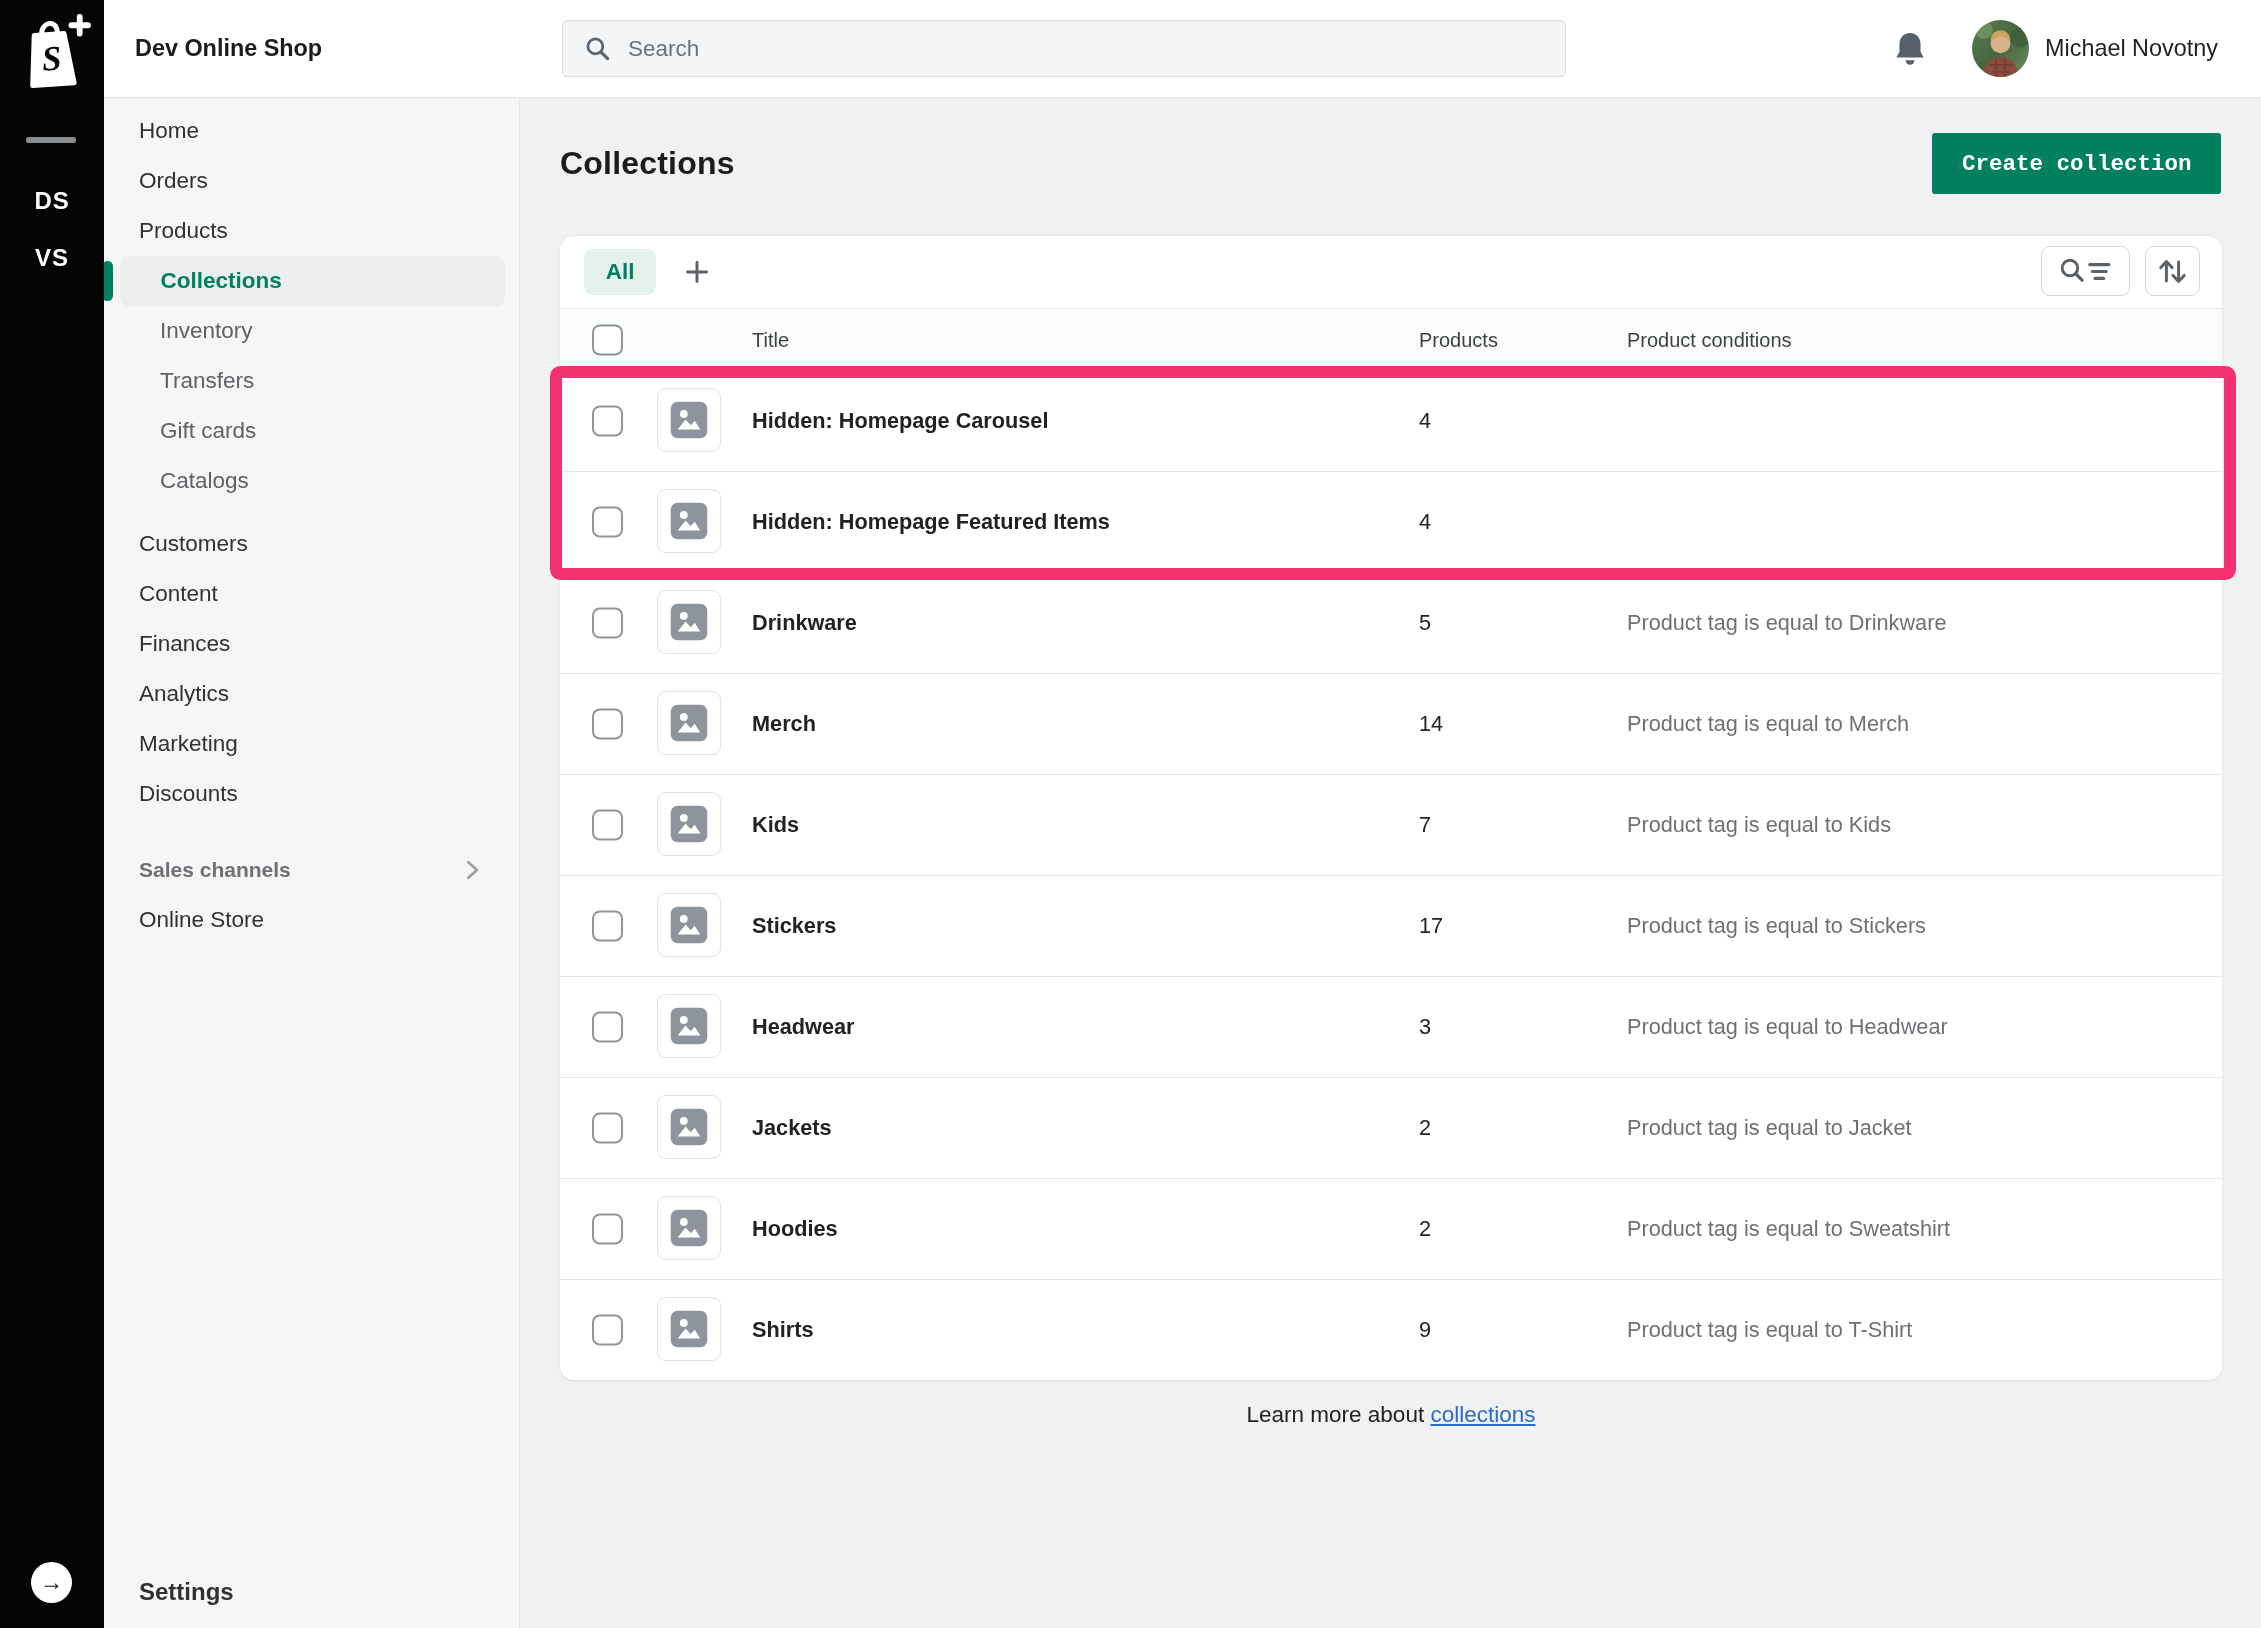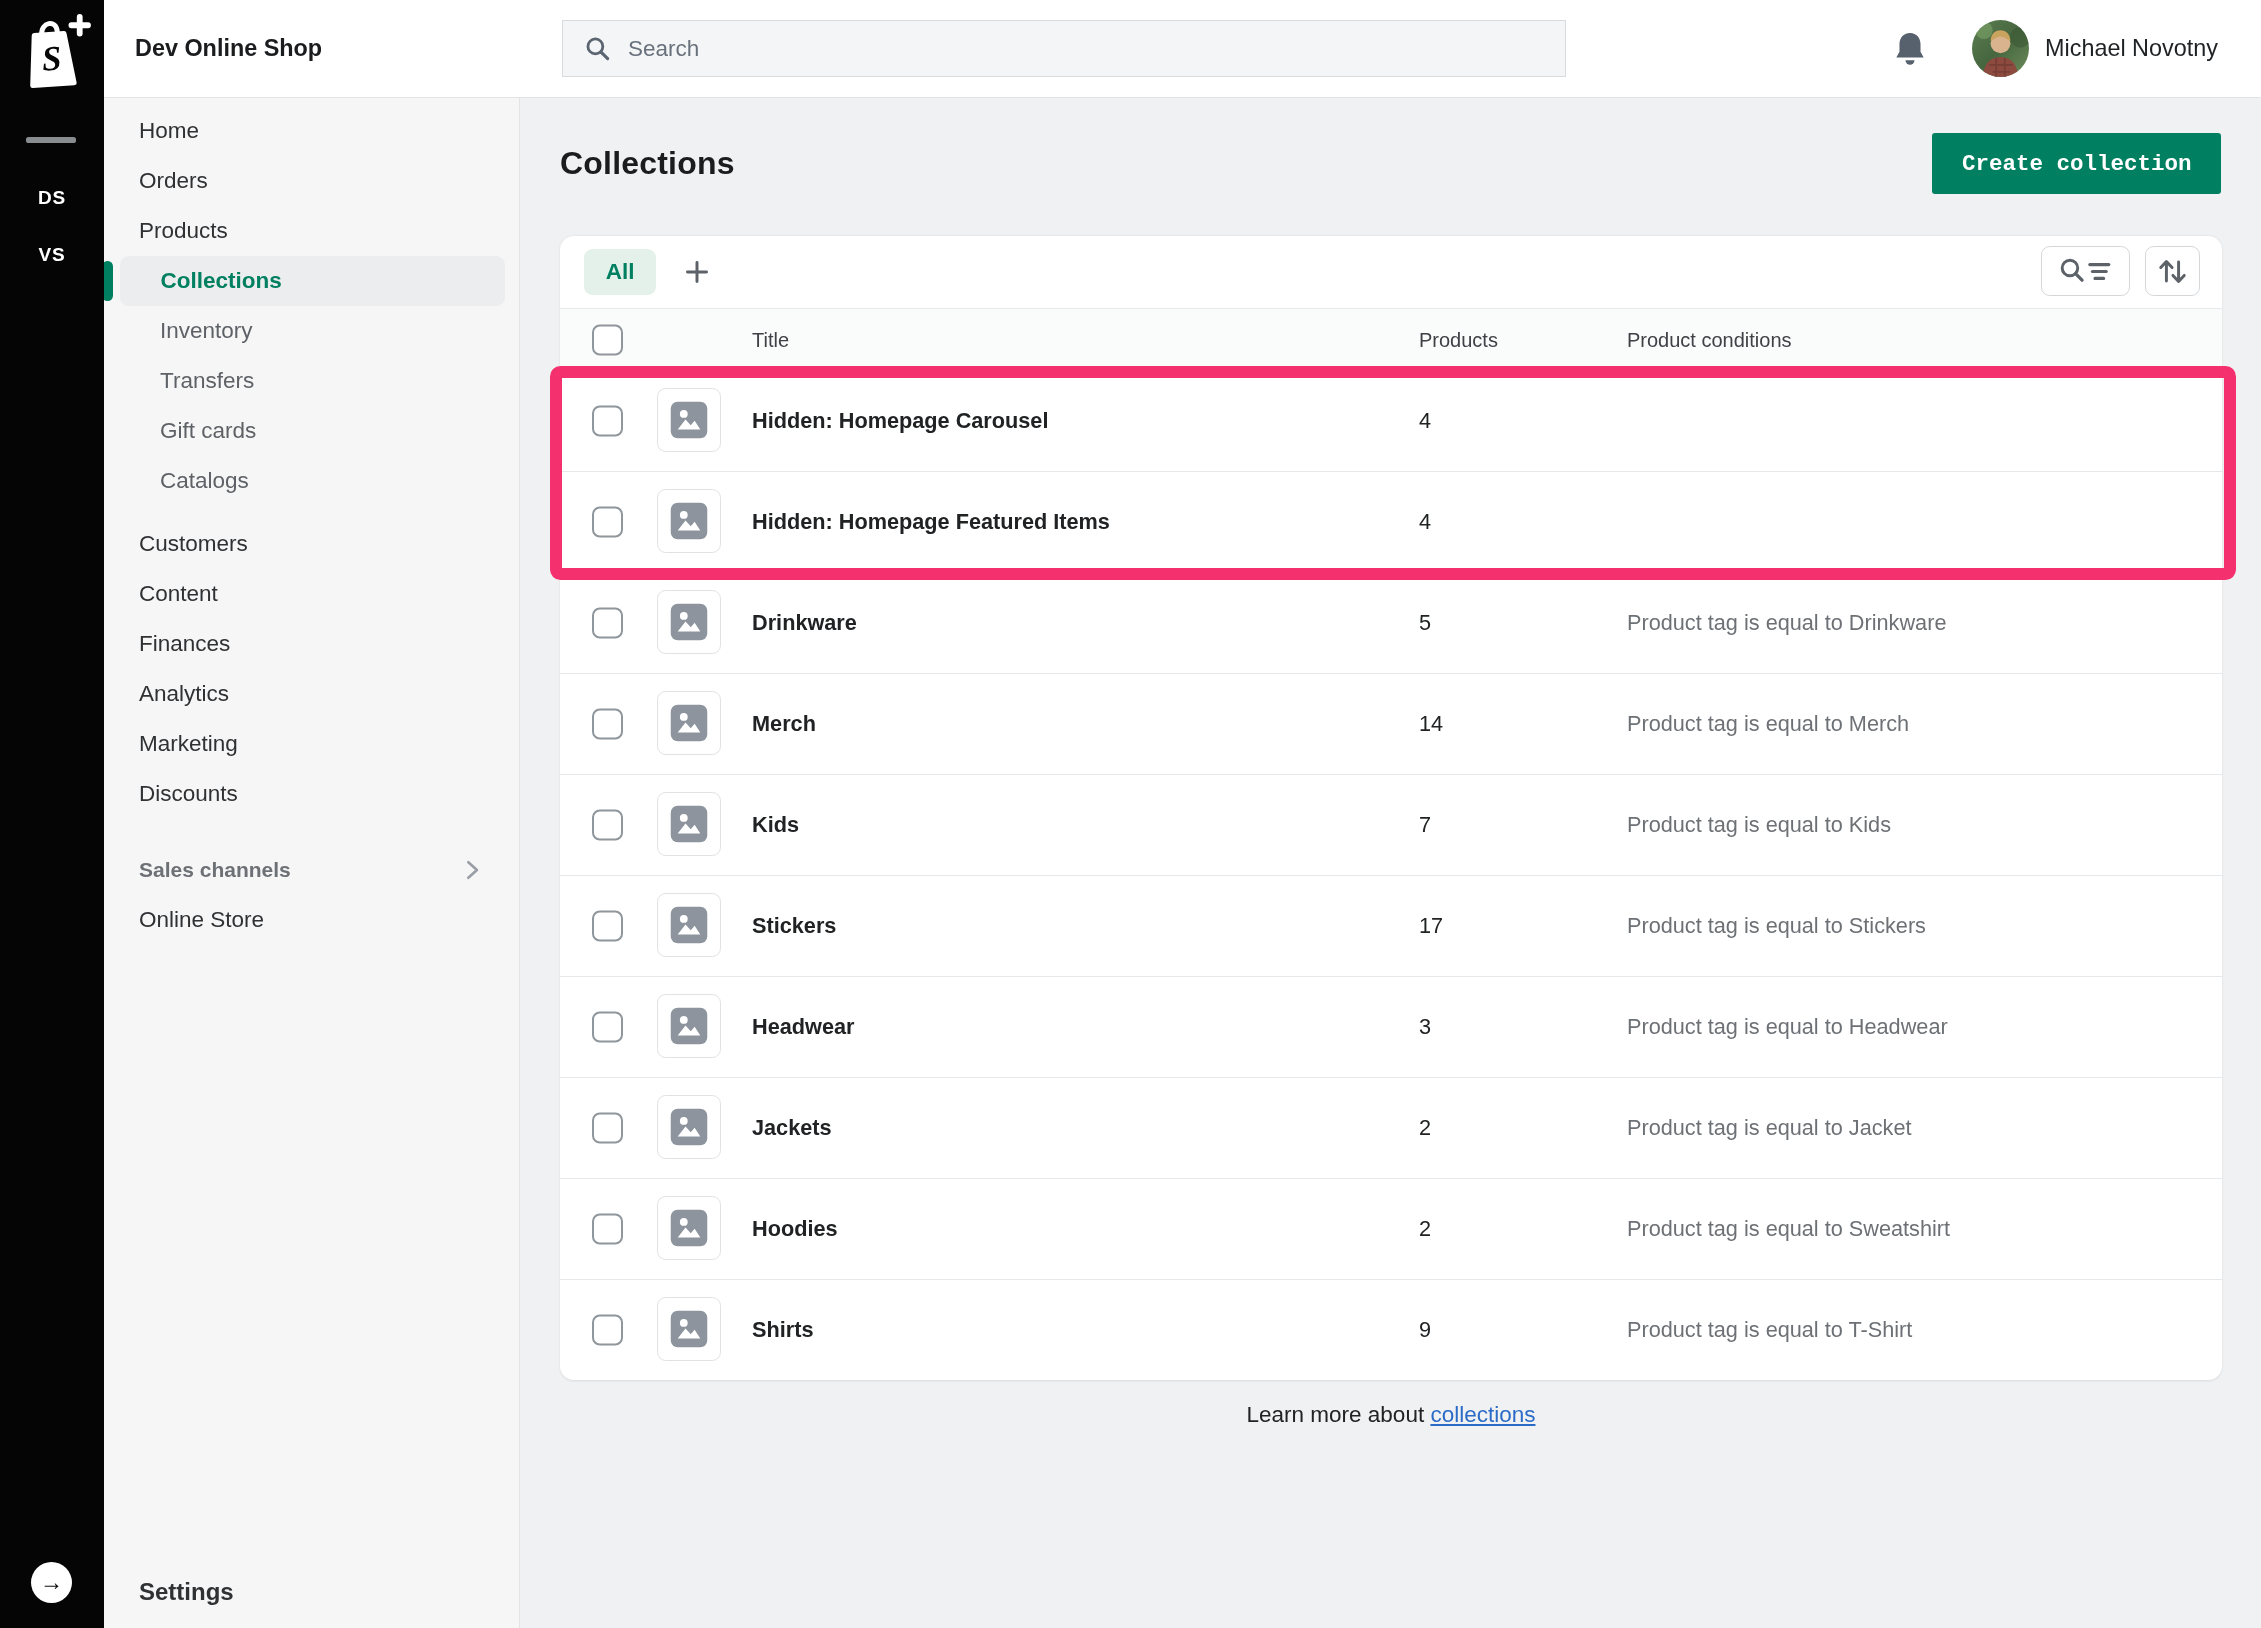--- a/index.html
+++ b/index.html
@@ -3,31 +3,31 @@
 <meta charset="utf-8">
 <style>
   html,body{margin:0;padding:0;background:#ffffff;}
   .page{position:relative;width:2261px;height:1629px;overflow:hidden;
         font-family:"Liberation Sans","DejaVu Sans",sans-serif;color:#202223;background:#f0f1f3;}
 
   
   .rail{position:absolute;left:0;top:0;width:104px;height:100%;background:#050505;z-index:6;}
   .logo{position:absolute;left:10.4px;top:7px;width:83px;height:83px;}
   .rail-divider{position:absolute;left:26px;top:137px;width:50px;height:6px;background:#8a8d90;border-radius:2.6px;}
-  .rail-initial{position:absolute;left:0;width:104px;text-align:center;color:#fff;font-weight:700;font-size:19px;letter-spacing:0.9px;}
+  .rail-initial{position:absolute;left:0;width:104px;text-align:center;color:#fff;font-weight:700;font-size:24px;letter-spacing:0.9px;}
   .rail-initial.ds{top:187px;}
   .rail-initial.vs{top:244px;}
   .rail-arrow{position:absolute;left:31px;top:1562px;width:41px;height:41px;background:#fff;border-radius:50%;
               display:flex;align-items:center;justify-content:center;font-size:23.4px;font-weight:700;color:#0a0a0a;cursor:pointer;}
 
   
   .topbar{position:absolute;left:104px;top:0;right:0;height:97px;background:#fff;border-bottom:0.9px solid #e3e4e6;z-index:5;}
   .shop-name{position:absolute;left:31px;top:0;line-height:97px;font-size:23.4px;font-weight:700;color:#1a1c1d;}
   .searchbox{position:absolute;left:458px;top:20px;width:1004px;height:57px;background:#f4f5f6;border:1.3px solid #d9dcdf;
-             border-radius:0;display:flex;align-items:center;padding-left:21px;box-sizing:border-box;}
+             border-radius:5px;display:flex;align-items:center;padding-left:21px;box-sizing:border-box;}
   .searchbox input{border:none;outline:none;background:transparent;font-family:inherit;font-size:22.5px;color:#202223;
                    margin-left:14px;flex:1;height:100%;}
   .searchbox input::placeholder{color:#68707b;opacity:1;}
   .bell{position:absolute;left:1788px;top:29.5px;width:36px;height:40px;cursor:pointer;}
   .avatar{position:absolute;left:1868px;top:20px;width:57px;height:57px;border-radius:50%;overflow:hidden;cursor:pointer;}
   .user-name{position:absolute;left:1941px;top:0;line-height:97px;font-size:23.4px;font-weight:500;color:#1f2224;}
 
   
   .sidebar{position:absolute;left:104px;top:97px;width:416px;bottom:0;background:#f6f6f7;border-right:0.9px solid #e3e4e6;box-sizing:border-box;}
   .nav{padding-top:9px;}

